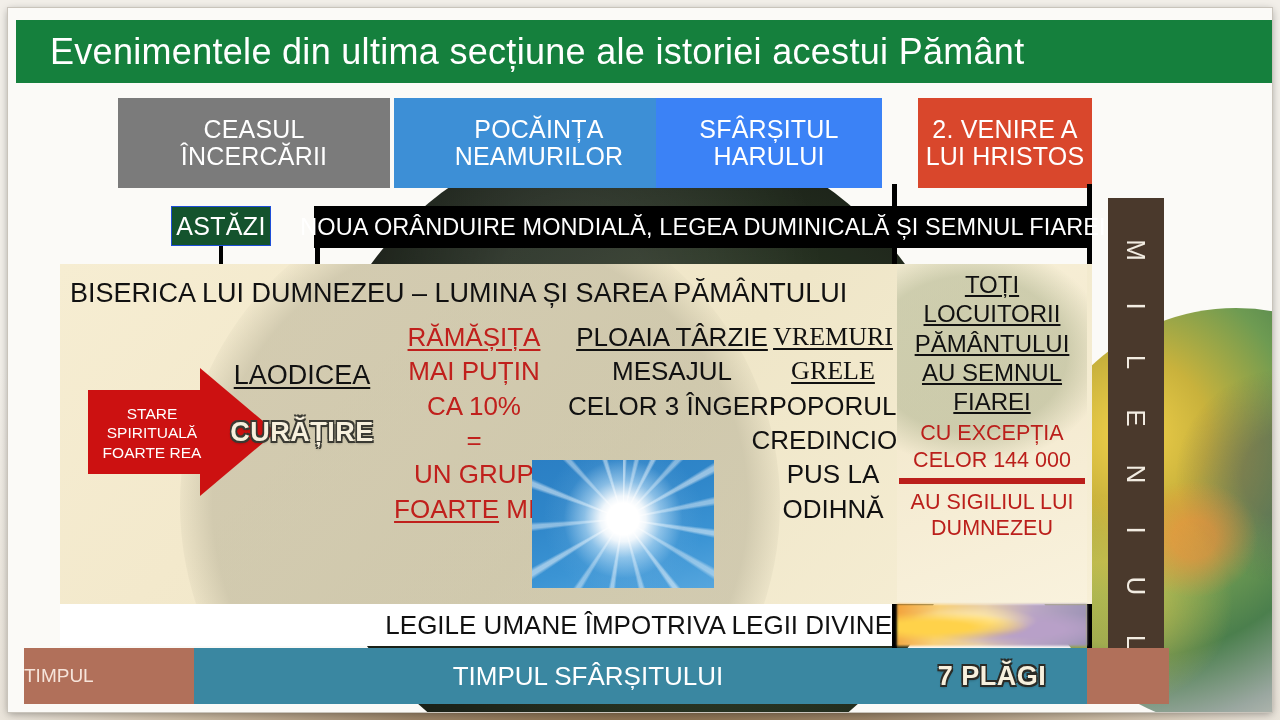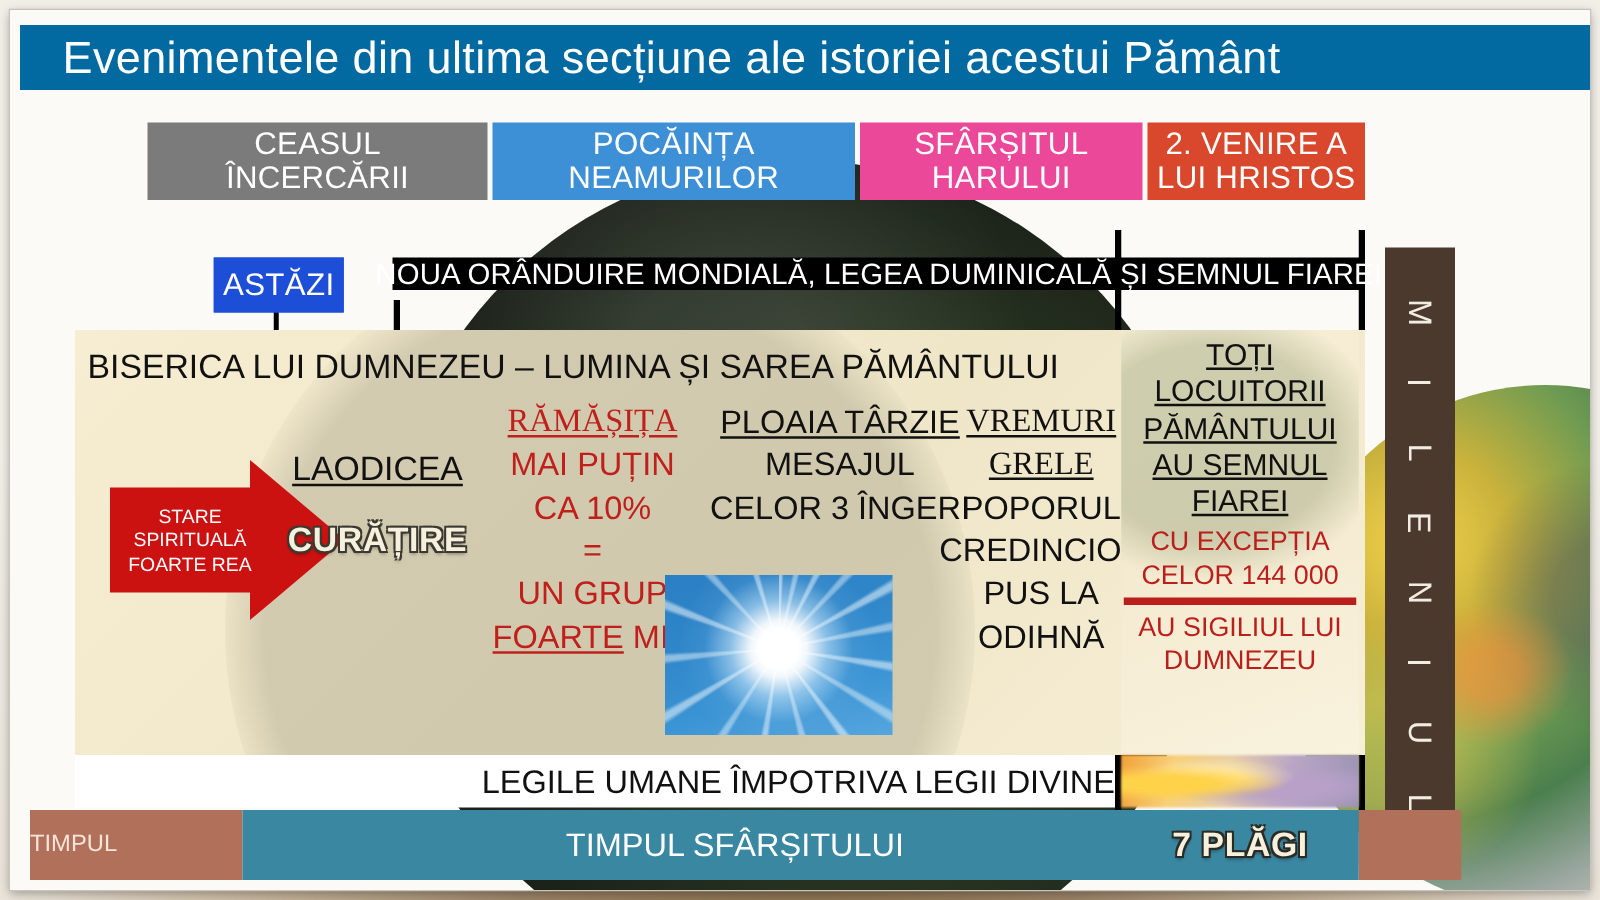--- a/index.html
+++ b/index.html
@@ -45,53 +45,53 @@
   }
   .globe-color:after{
     content:"";position:absolute;inset:0;border-radius:50%;
     background:
       radial-gradient(ellipse at 40% 55%, rgba(255,140,60,.55) 0 6%, transparent 18%),
       radial-gradient(ellipse at 20% 70%, rgba(240,210,80,.5) 0 10%, transparent 26%),
       radial-gradient(ellipse at 62% 40%, rgba(80,80,90,.45) 0 12%, transparent 30%);
   }
   
   #title-banner{
-    position:absolute;left:8px;top:12px;width:1264px;height:52px;
-    background:#0369a1;display:flex;align-items:center;
+    position:absolute;left:8px;top:12px;width:1264px;height:63px;
+    background:#15803d;display:flex;align-items:center;
   }
   #title-banner .t{
     color:#ffffff;font-size:36px;letter-spacing:.3px;padding-left:34px;
     white-space:nowrap;font-weight:400;
   }
   
   .erabox{
-    position:absolute;top:90px;height:62px;
+    position:absolute;top:90px;height:90px;
     display:flex;flex-direction:column;align-items:center;justify-content:center;
     color:#fff;font-size:25px;line-height:1.08;text-align:center;letter-spacing:.2px;
   }
   #era-0{left:110px;width:272px;background:#7b7b7b;}
   #era-1{left:386px;width:290px;background:#3d8fd6;}
-  #era-2{left:680px;width:226px;background:#ec4899;}
+  #era-2{left:648px;width:226px;background:#3b82f6;}
   #era-3{left:910px;width:174px;background:#d9472c;}
   
   .vline{position:absolute;width:5px;background:#000;}
   #vl-today{left:211px;top:232px;height:108px;width:4px;}
   #vl-blackbar{left:307px;top:232px;height:108px;width:5px;}
   #vl-mid{left:884px;top:176px;height:510px;width:5px;}
   #vl-right{left:1079px;top:176px;height:508px;width:5px;}
   
   #astazi{
     position:absolute;left:163px;top:198px;width:98px;height:38px;
-    background:#1d4ed8;border:3px solid #1d4ed8;
+    background:#14532d;border:1px solid #1d4ed8;
     display:flex;align-items:center;justify-content:center;
     color:#fff;font-size:25px;letter-spacing:.3px;
   }
   
   #nwo{
-    position:absolute;left:306px;top:198px;width:778px;height:26px;
+    position:absolute;left:306px;top:198px;width:778px;height:42px;
     background:#000;display:flex;align-items:center;justify-content:center;
     color:#fff;font-size:23.5px;letter-spacing:.1px;white-space:nowrap;
   }
   
   #panel{
     position:absolute;left:52px;top:256px;width:1032px;height:340px;
     background:linear-gradient(135deg,#f6edd2 0%,#f3e9cc 30%,#efe6c8 55%,#f7efd6 100%);
     overflow:hidden;
   }
   #panel .shade{
@@ -126,21 +126,21 @@
     font-size:27px;font-weight:bold;color:#f7f0dd;letter-spacing:.5px;
     text-shadow:-1.6px -1.6px 0 #3a3a33, 1.6px -1.6px 0 #3a3a33, -1.6px 1.6px 0 #3a3a33,
                 1.6px 1.6px 0 #3a3a33, 0 2px 3px rgba(0,0,0,.4);
     margin:0 0 26px 0;
   }
   #col-1 .plain{
     font-size:27px;color:#111;text-decoration:underline;text-underline-offset:3px;
     margin:0 0 26px 0;
   }
   #col-2{left:330px;top:56px;width:168px;color:#c0201c;font-size:26px;line-height:1.32;}
-  #col-2 .hd{text-decoration:underline;text-underline-offset:3px;font-family:Liberation Serif, serif;}
+  #col-2 .hd{text-decoration:underline;text-underline-offset:3px;}
   #col-2 .u{text-decoration:underline;text-underline-offset:3px;}
   #col-3{left:504px;top:56px;width:216px;color:#111;font-size:26px;line-height:1.32;}
   #col-3 .hd{text-decoration:underline;text-underline-offset:3px;}
   #col-4{left:680px;top:56px;width:186px;color:#111;font-size:26px;line-height:1.32;}
   #col-4 .hd{text-decoration:underline;text-underline-offset:3px;display:block;font-family:Liberation Serif, serif;}
   
   .sunimg{
     position:absolute;
     background:
       radial-gradient(circle at 50% 46%, #ffffff 0 14%, rgba(255,255,255,.92) 20%, rgba(210,235,252,.55) 34%, rgba(120,180,225,.15) 52%, rgba(40,130,200,0) 70%),

